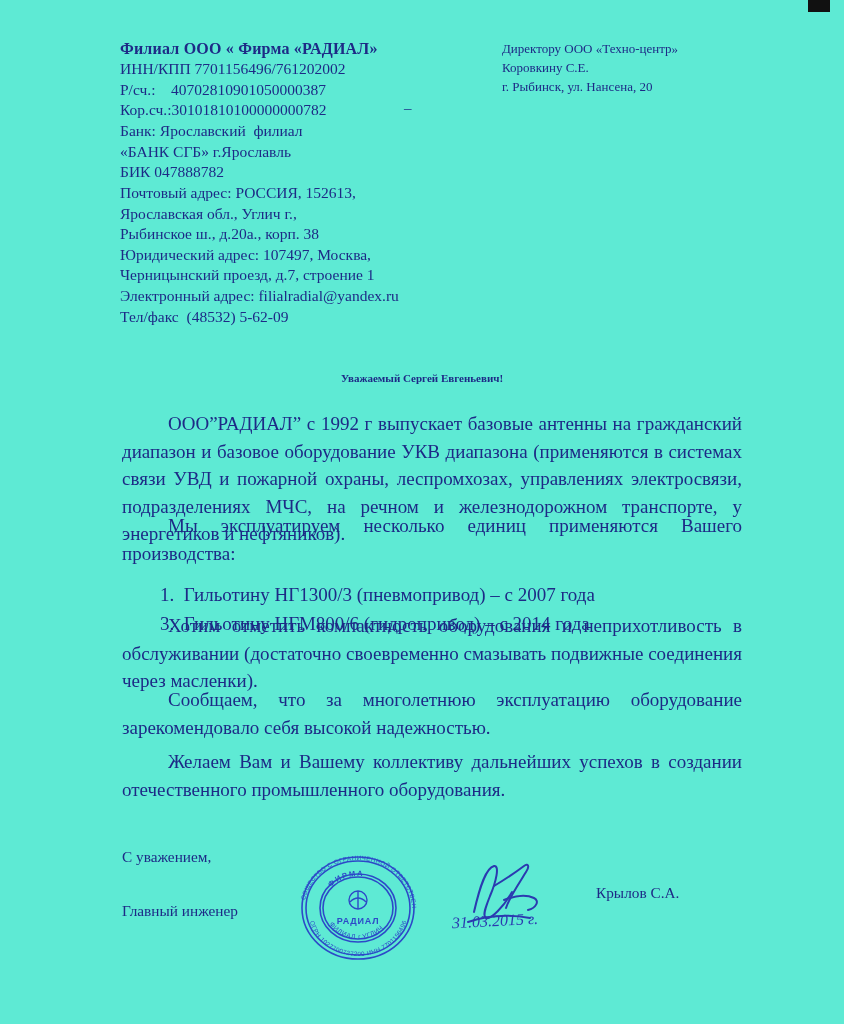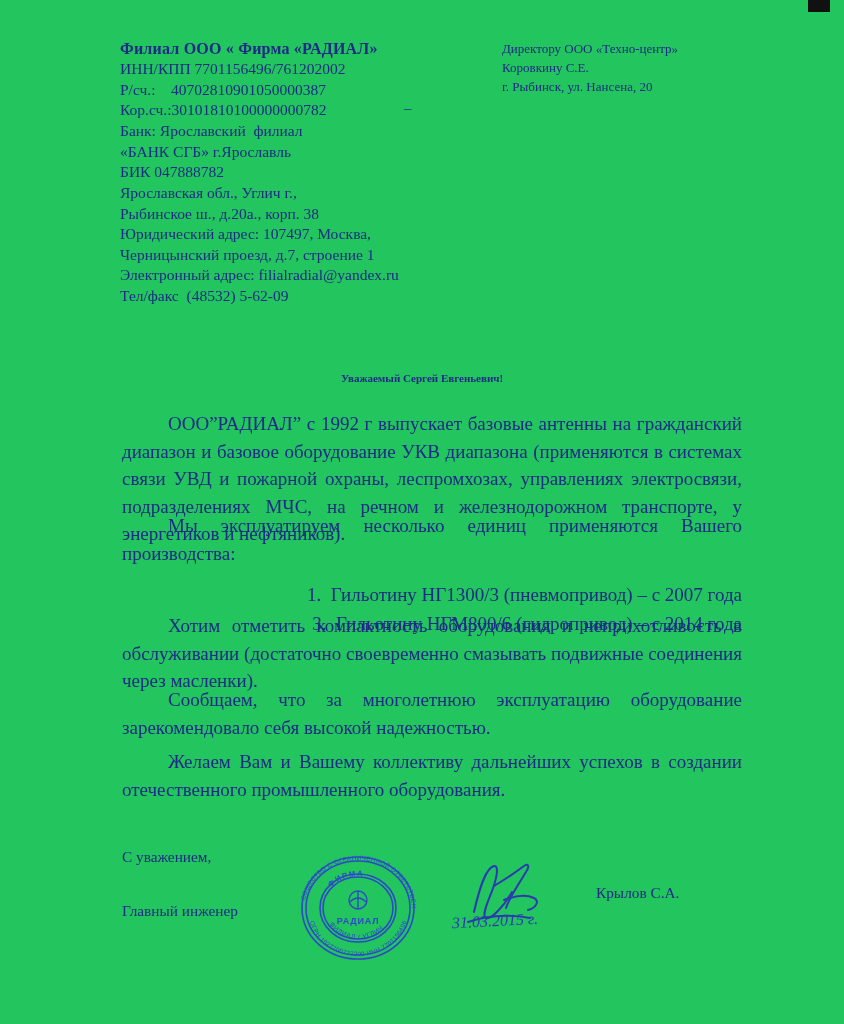--- a/index.html
+++ b/index.html
@@ -11,21 +11,21 @@
     width: 844px;
     height: 1024px;
     position: relative;
     font-family: "Liberation Serif", serif;
     color: #1a1a6e;
     overflow: hidden;
   }
   .page {
     position: absolute;
     inset: 0;
-    background: #22c55e;
+    background: #5eead4;
   }
   
   .scan-mark {
     position: absolute;
     top: 0;
     right: 14px;
     width: 22px;
     height: 12px;
     background: #111;
   }
@@ -99,21 +99,21 @@
 
   .equip-list {
     margin: 2px 0 0 0;
     padding: 0;
     list-style: none;
   }
   .equip-list li {
     text-indent: 0;
     margin-left: 38px;
     line-height: 1.5;
-    text-align: right;
+    text-align: left;
     white-space: pre;
   }
 
   .closing {
     position: absolute;
     left: 122px;
     font-size: 15.3px;
     color: #1d2a86;
   }
   #closing-regards { top: 848px; }
@@ -166,20 +166,21 @@
   <div class="scan-mark"></div>
 
   <div class="letterhead">
     <div class="company">Филиал ООО « Фирма «РАДИАЛ»</div>
     <div class="line">ИНН/КПП 7701156496/761202002</div>
     <div class="line">Р/сч.:    40702810901050000387</div>
     <div class="line">Кор.сч.:30101810100000000782</div>
     <div class="line">Банк: Ярославский  филиал</div>
     <div class="line">«БАНК СГБ» г.Ярославль</div>
     <div class="line">БИК 047888782</div>
+    <div class="line">Почтовый адрес: РОССИЯ, 152613,</div>
     <div class="line">Ярославская обл., Углич г.,</div>
     <div class="line">Рыбинское ш., д.20а., корп. 38</div>
     <div class="line">Юридический адрес: 107497, Москва,</div>
     <div class="line">Черницынский проезд, д.7, строение 1</div>
     <div class="line">Электронный адрес: filialradial@yandex.ru</div>
     <div class="line">Тел/факс  (48532) 5-62-09</div>
   </div>
 
   <div class="addressee">
     <div>Директору ООО «Техно-центр»</div>

